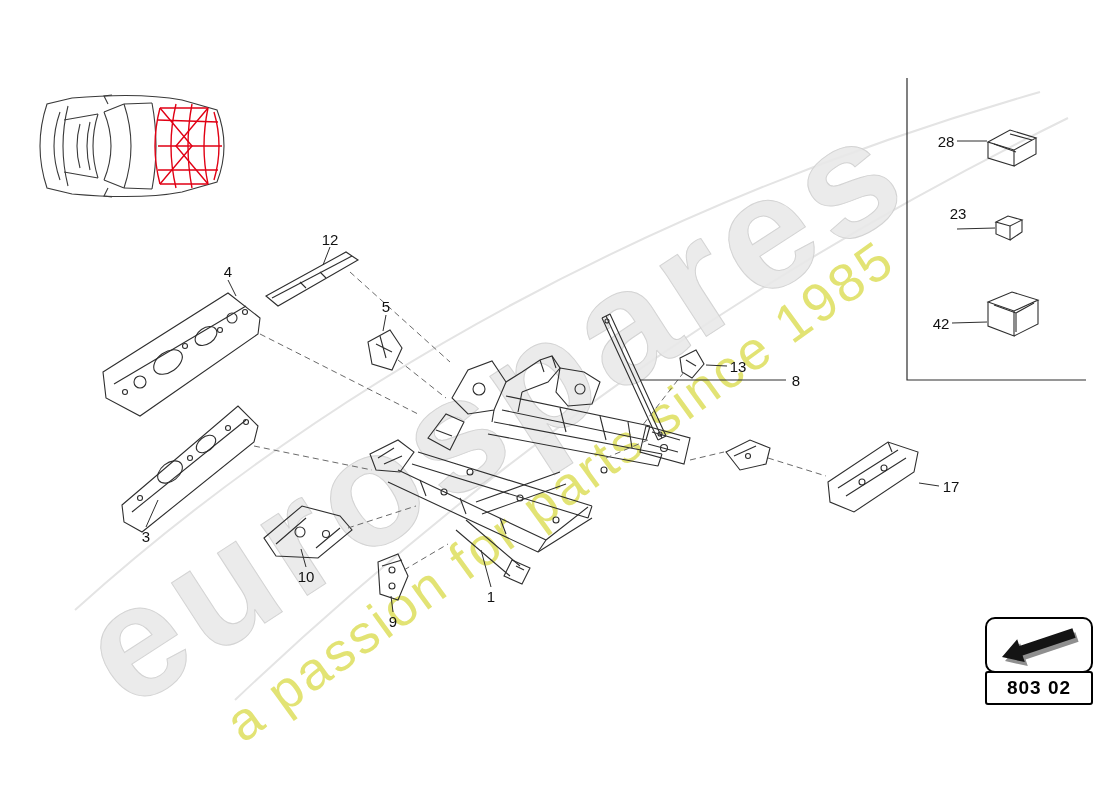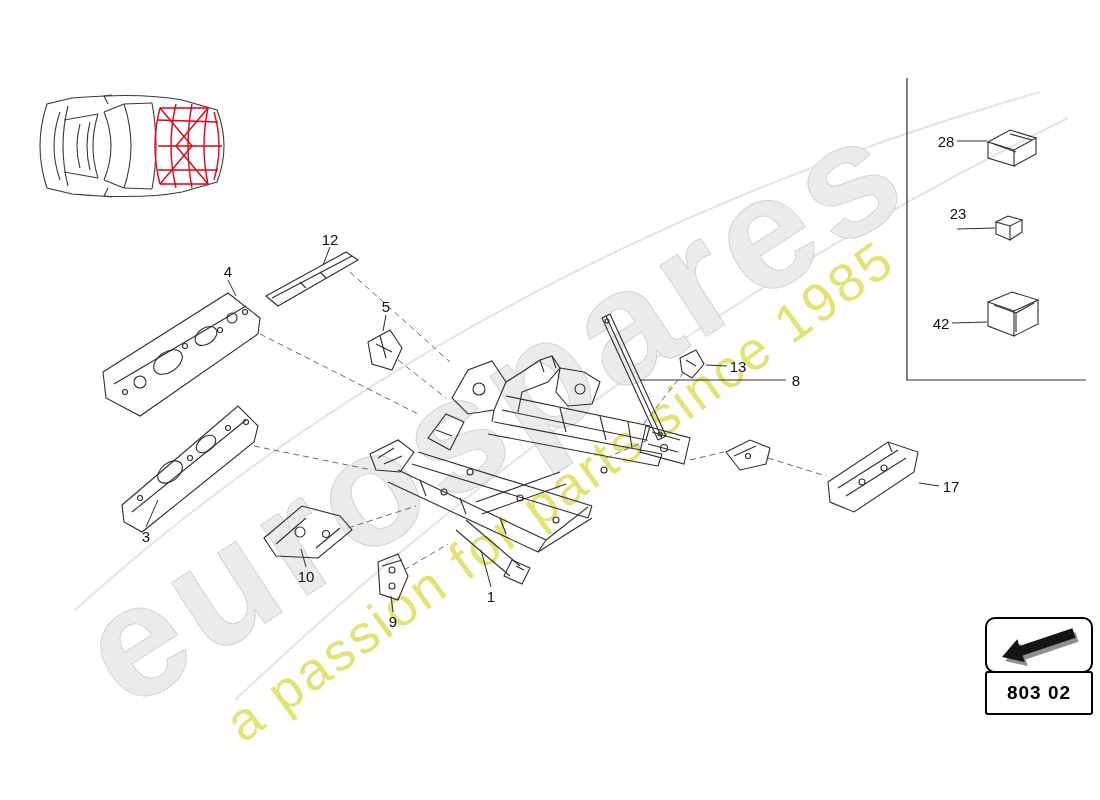--- a/index.html
+++ b/index.html
@@ -9,21 +9,21 @@
   .part-label {
     position:absolute; transform:translate(-50%,-50%);
     font-size:15px; color:#111; line-height:1; cursor:pointer; z-index:5;
   }
   .icon-box {
     position:absolute; left:985px; top:617px; width:108px; height:56px;
     border:2px solid #000; border-radius:10px; background:#fff;
     display:flex; align-items:center; justify-content:center; z-index:5;
   }
   .code-box {
-    position:absolute; left:985px; top:671px; width:108px; height:44px;
+    position:absolute; left:985px; top:671px; width:108px; height:34px;
     border:2px solid #000; border-radius:3px; background:#fff;
     display:flex; align-items:center; justify-content:center;
     font-weight:bold; font-size:19px; letter-spacing:1px; color:#000; z-index:5;
   }
 </style>
 </head>
 <body>
 
 <div class="page">
 

